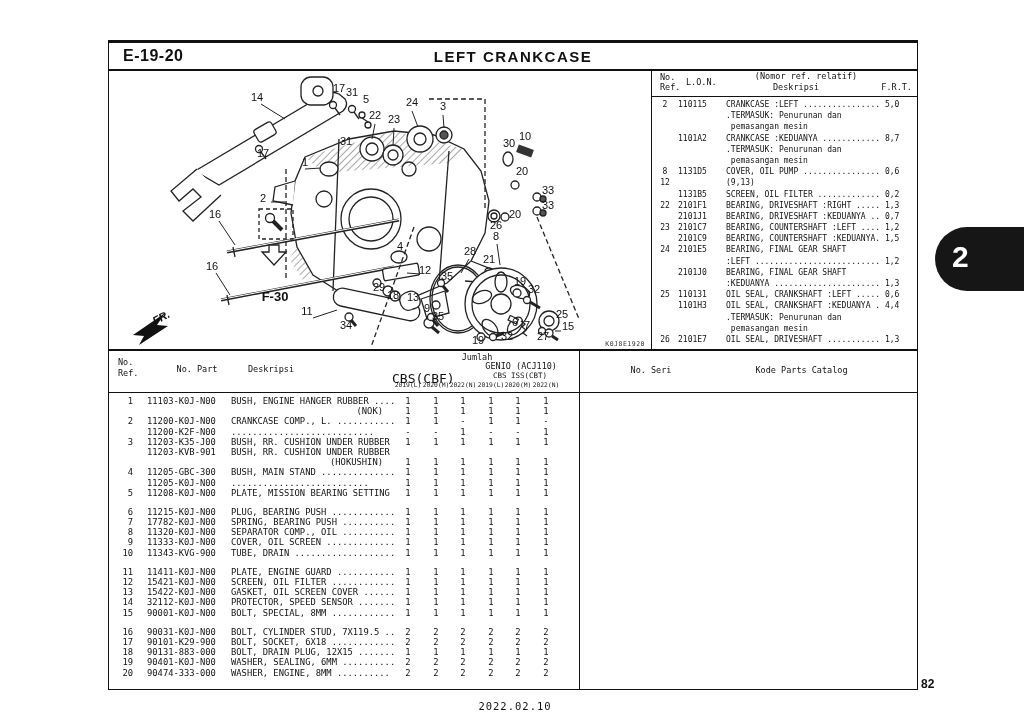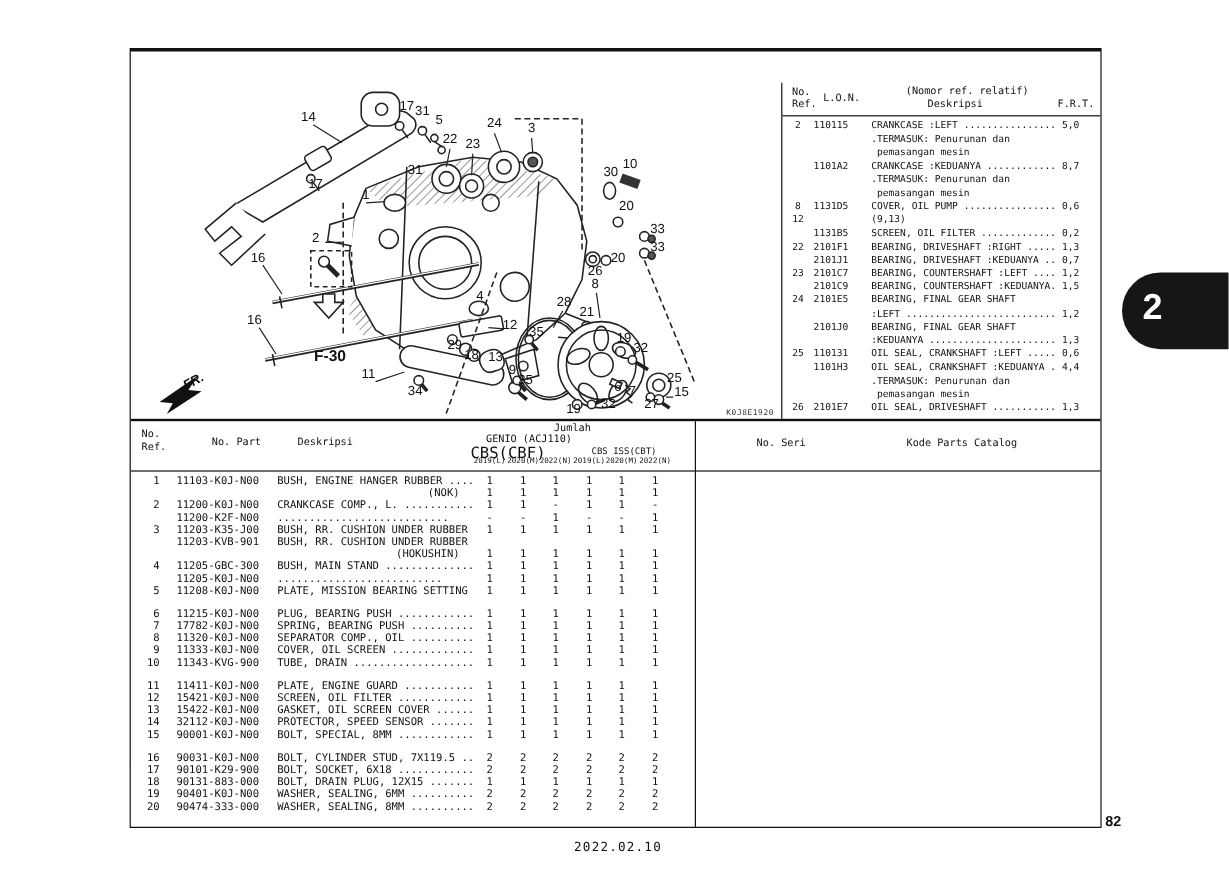--- a/index.html
+++ b/index.html
@@ -32,21 +32,21 @@
   .refrow .rd{flex:1;white-space:pre;}
   
   .partst{position:absolute;left:0;top:306px;right:0;bottom:0;border-top:2px solid #111;box-sizing:border-box;font-family:"DejaVu Sans Mono",monospace;}
   .pdiv{position:absolute;left:470px;top:0;bottom:0;width:1.3px;background:#111;}
   .phead{position:absolute;left:0;top:0;right:0;height:41px;border-bottom:1.4px solid #111;font-size:8.5px;}
   .phead span{position:absolute;white-space:pre;}
   .ph-no{left:9px;top:6px;} .ph-ref{left:9px;top:17px;}
   .ph-part{left:50px;top:13px;width:76px;text-align:center;}
   .ph-desk{left:110px;top:13px;width:104px;text-align:center;}
   .ph-jml{left:338px;top:1px;width:60px;text-align:center;}
-  .ph-model{left:296px;top:10px;width:120px;text-align:left;}
+  .ph-model{left:328px;top:10px;width:120px;text-align:right;}
   .ph-cbs{left:283px;top:20px;width:80px;text-align:left;font-size:13px;}
   .ph-cbsiss{left:370px;top:20px;width:82px;text-align:center;font-size:7.5px;}
   .ph-seri{left:492px;top:14px;width:100px;text-align:center;}
   .ph-kode{left:620px;top:14px;width:145px;text-align:center;}
   #years span{position:absolute;top:30px;width:32px;text-align:center;font-size:6.3px;}
   #parts-rows{position:absolute;left:0;top:45px;right:0;font-size:8.8px;}
   .prow{position:relative;height:10.2px;line-height:10.2px;}
   .prow span{position:absolute;white-space:pre;}
   .prow .pref{left:2px;width:22px;text-align:right;}
   .prow .ppart{left:38px;}
@@ -58,20 +58,24 @@
   .tab2 span{position:absolute;left:17px;top:13px;color:#fff;font-size:30px;font-weight:bold;font-family:"Liberation Sans",sans-serif;}
   .pageno{position:absolute;left:921px;top:677px;font-size:12px;font-weight:bold;}
   .pagedate{position:absolute;left:430px;top:700px;width:170px;text-align:center;font-family:"DejaVu Sans Mono",monospace;font-size:10.5px;letter-spacing:1px;}
 </style>
 </head>
 <body>
 
 <div class="stage">
   <div class="box">
 
+    <div class="hdr">
+      <span class="code">E-19-20</span>
+      <span class="title">LEFT CRANKCASE</span>
+    </div>
 
     <div class="diagram">
       <svg id="dsvg" viewBox="0 0 542 280" xmlns="http://www.w3.org/2000/svg">
         <defs>
           <pattern id="hatch" width="5" height="5" patternUnits="userSpaceOnUse" patternTransform="rotate(45)">
             <line x1="0" y1="0" x2="0" y2="5" stroke="#444" stroke-width="1.1"></line>
           </pattern>
         </defs>
         <g stroke="#222" stroke-width="1.3" fill="none">
 
@@ -660,21 +664,21 @@
             <span class="pqty" style="left: 289px;">2</span>
             <span class="pqty" style="left: 317px;">2</span>
             <span class="pqty" style="left: 344px;">2</span>
             <span class="pqty" style="left: 372px;">2</span>
             <span class="pqty" style="left: 399px;">2</span>
             <span class="pqty" style="left: 427px;">2</span>
           </div>
           <div class="prow">
             <span class="pref">20</span>
             <span class="ppart">90474-333-000</span>
-            <span class="pdesc">WASHER, SEALING, 8MM ..........</span>
+            <span class="pdesc">WASHER, ENGINE, 8MM ..........</span>
             <span class="pqty" style="left: 289px;">2</span>
             <span class="pqty" style="left: 317px;">2</span>
             <span class="pqty" style="left: 344px;">2</span>
             <span class="pqty" style="left: 372px;">2</span>
             <span class="pqty" style="left: 399px;">2</span>
             <span class="pqty" style="left: 427px;">2</span>
           </div>
         </div>
     </div>
   </div>

